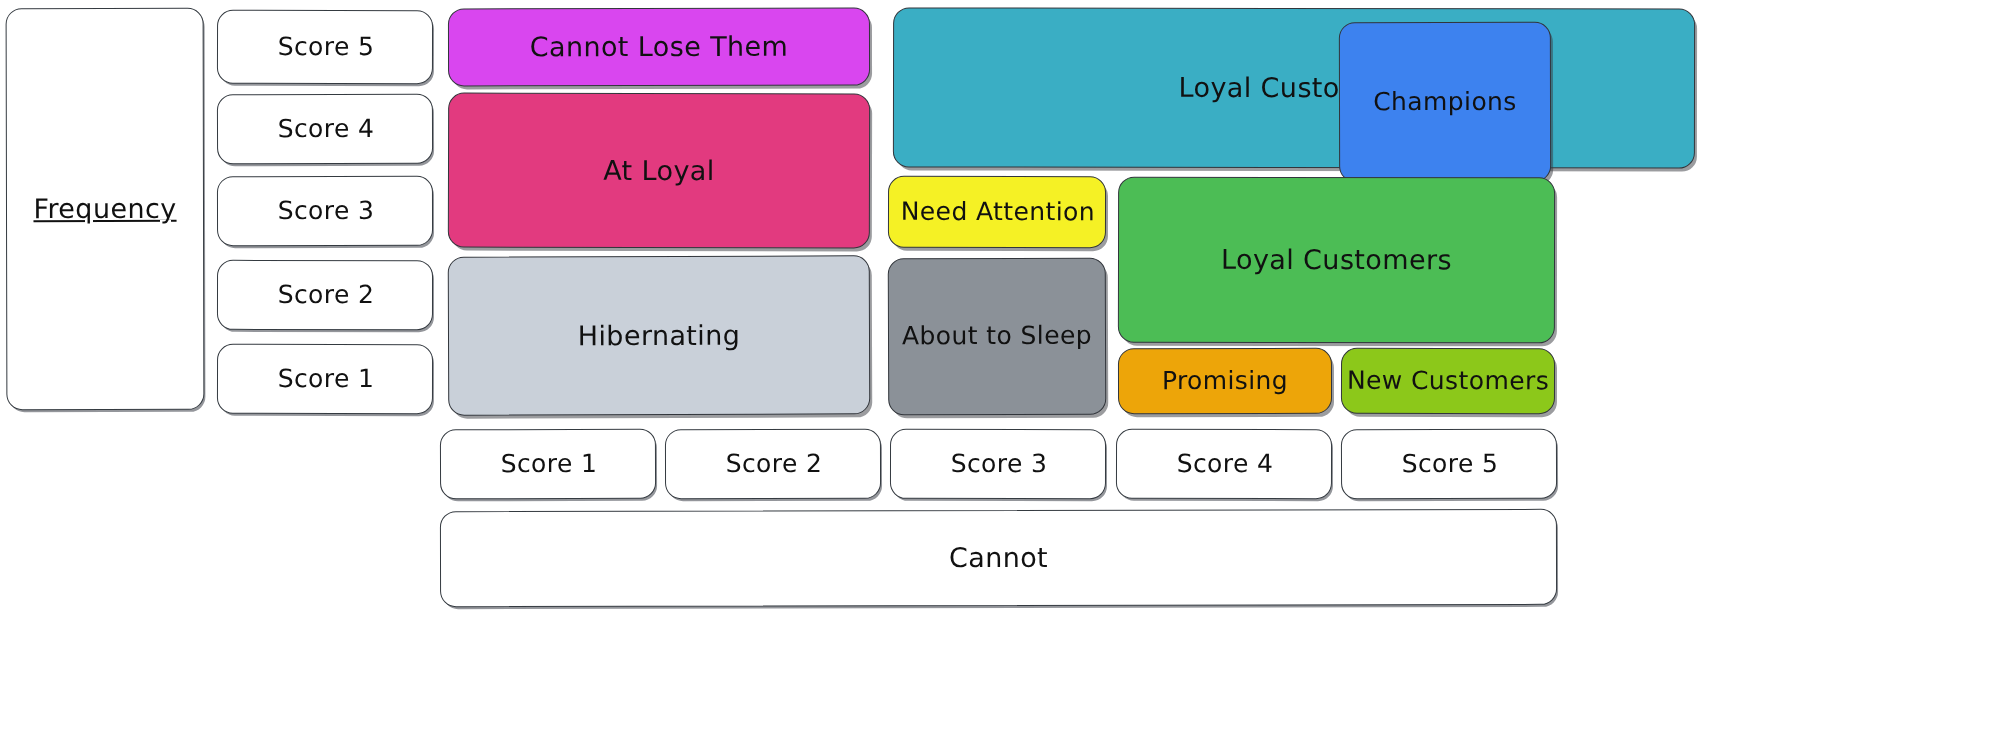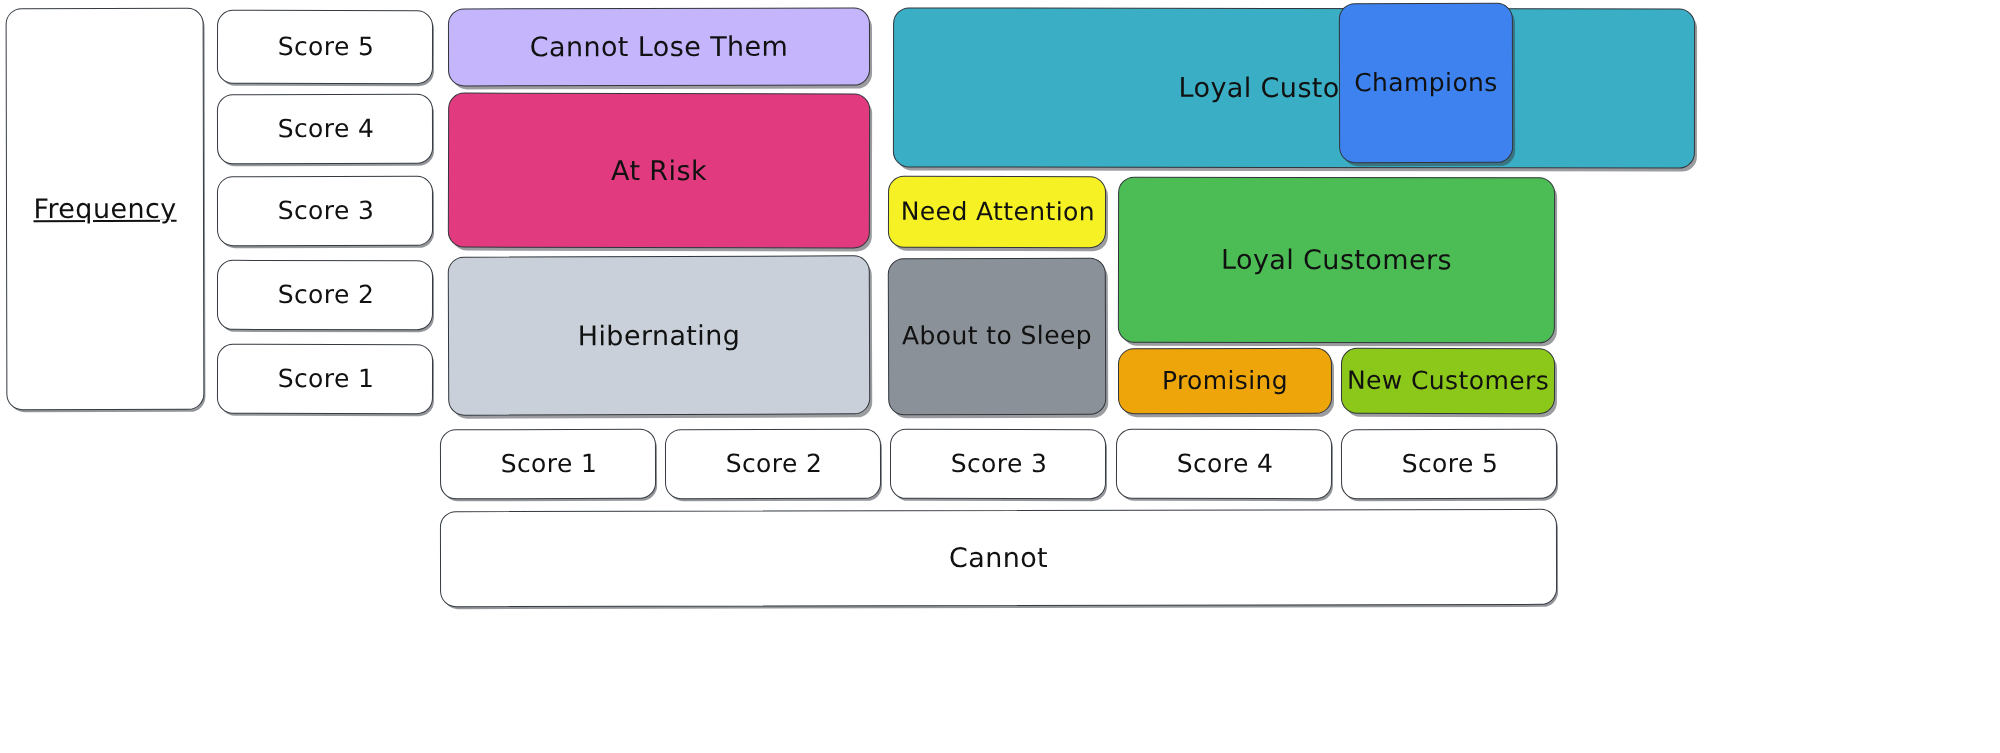--- a/index.html
+++ b/index.html
@@ -83,37 +83,37 @@
   <div class="box outline t-score w1" style="left:217px; top:176px; width:216px; height:70px;">
     <span class="label">Score 3</span>
   </div>
   <div class="box outline t-score w4" style="left:217px; top:260px; width:216px; height:70px;">
     <span class="label">Score 2</span>
   </div>
   <div class="box outline t-score w2" style="left:217px; top:344px; width:216px; height:70px;">
     <span class="label">Score 1</span>
   </div>
 
-  <div class="box filled t-seg-lg w1" style="left:448px; top:8px; width:422px; height:78px; background:#c4b5fd;">
+  <div class="box filled t-seg-lg w1" style="left:448px; top:8px; width:422px; height:78px; background:#d946ef;">
     <span class="label">Cannot Lose Them</span>
   </div>
 
   <div class="box filled t-seg-lg w2" style="left:448px; top:93px; width:422px; height:155px; background:#e23a7f;">
-    <span class="label">At Risk</span>
+    <span class="label">At Loyal</span>
   </div>
 
   <div class="box filled t-seg-lg w3" style="left:448px; top:256px; width:422px; height:159px; background:#c9d0d9;">
     <span class="label">Hibernating</span>
   </div>
 
   <div class="box filled t-seg-lg w4" style="left:893px; top:8px; width:802px; height:160px; background:#3aaec4;">
     <span class="label">Loyal Customers</span>
   </div>
 
-  <div class="box filled t-seg-md w1" style="left:1339px; top:3px; width:174px; height:160px; background:#3d82ef;">
+  <div class="box filled t-seg-md w1" style="left:1339px; top:22px; width:212px; height:160px; background:#3d82ef;">
     <span class="label">Champions</span>
   </div>
 
   <div class="box filled t-seg-md w2" style="left:888px; top:176px; width:218px; height:72px; background:#f5f125;justify-content:flex-end;">
     <span class="label">Need Attention</span>
   </div>
 
   <div class="box filled t-seg-md w3" style="left:888px; top:258px; width:218px; height:157px; background:#8b9198;">
     <span class="label">About to Sleep</span>
   </div>

